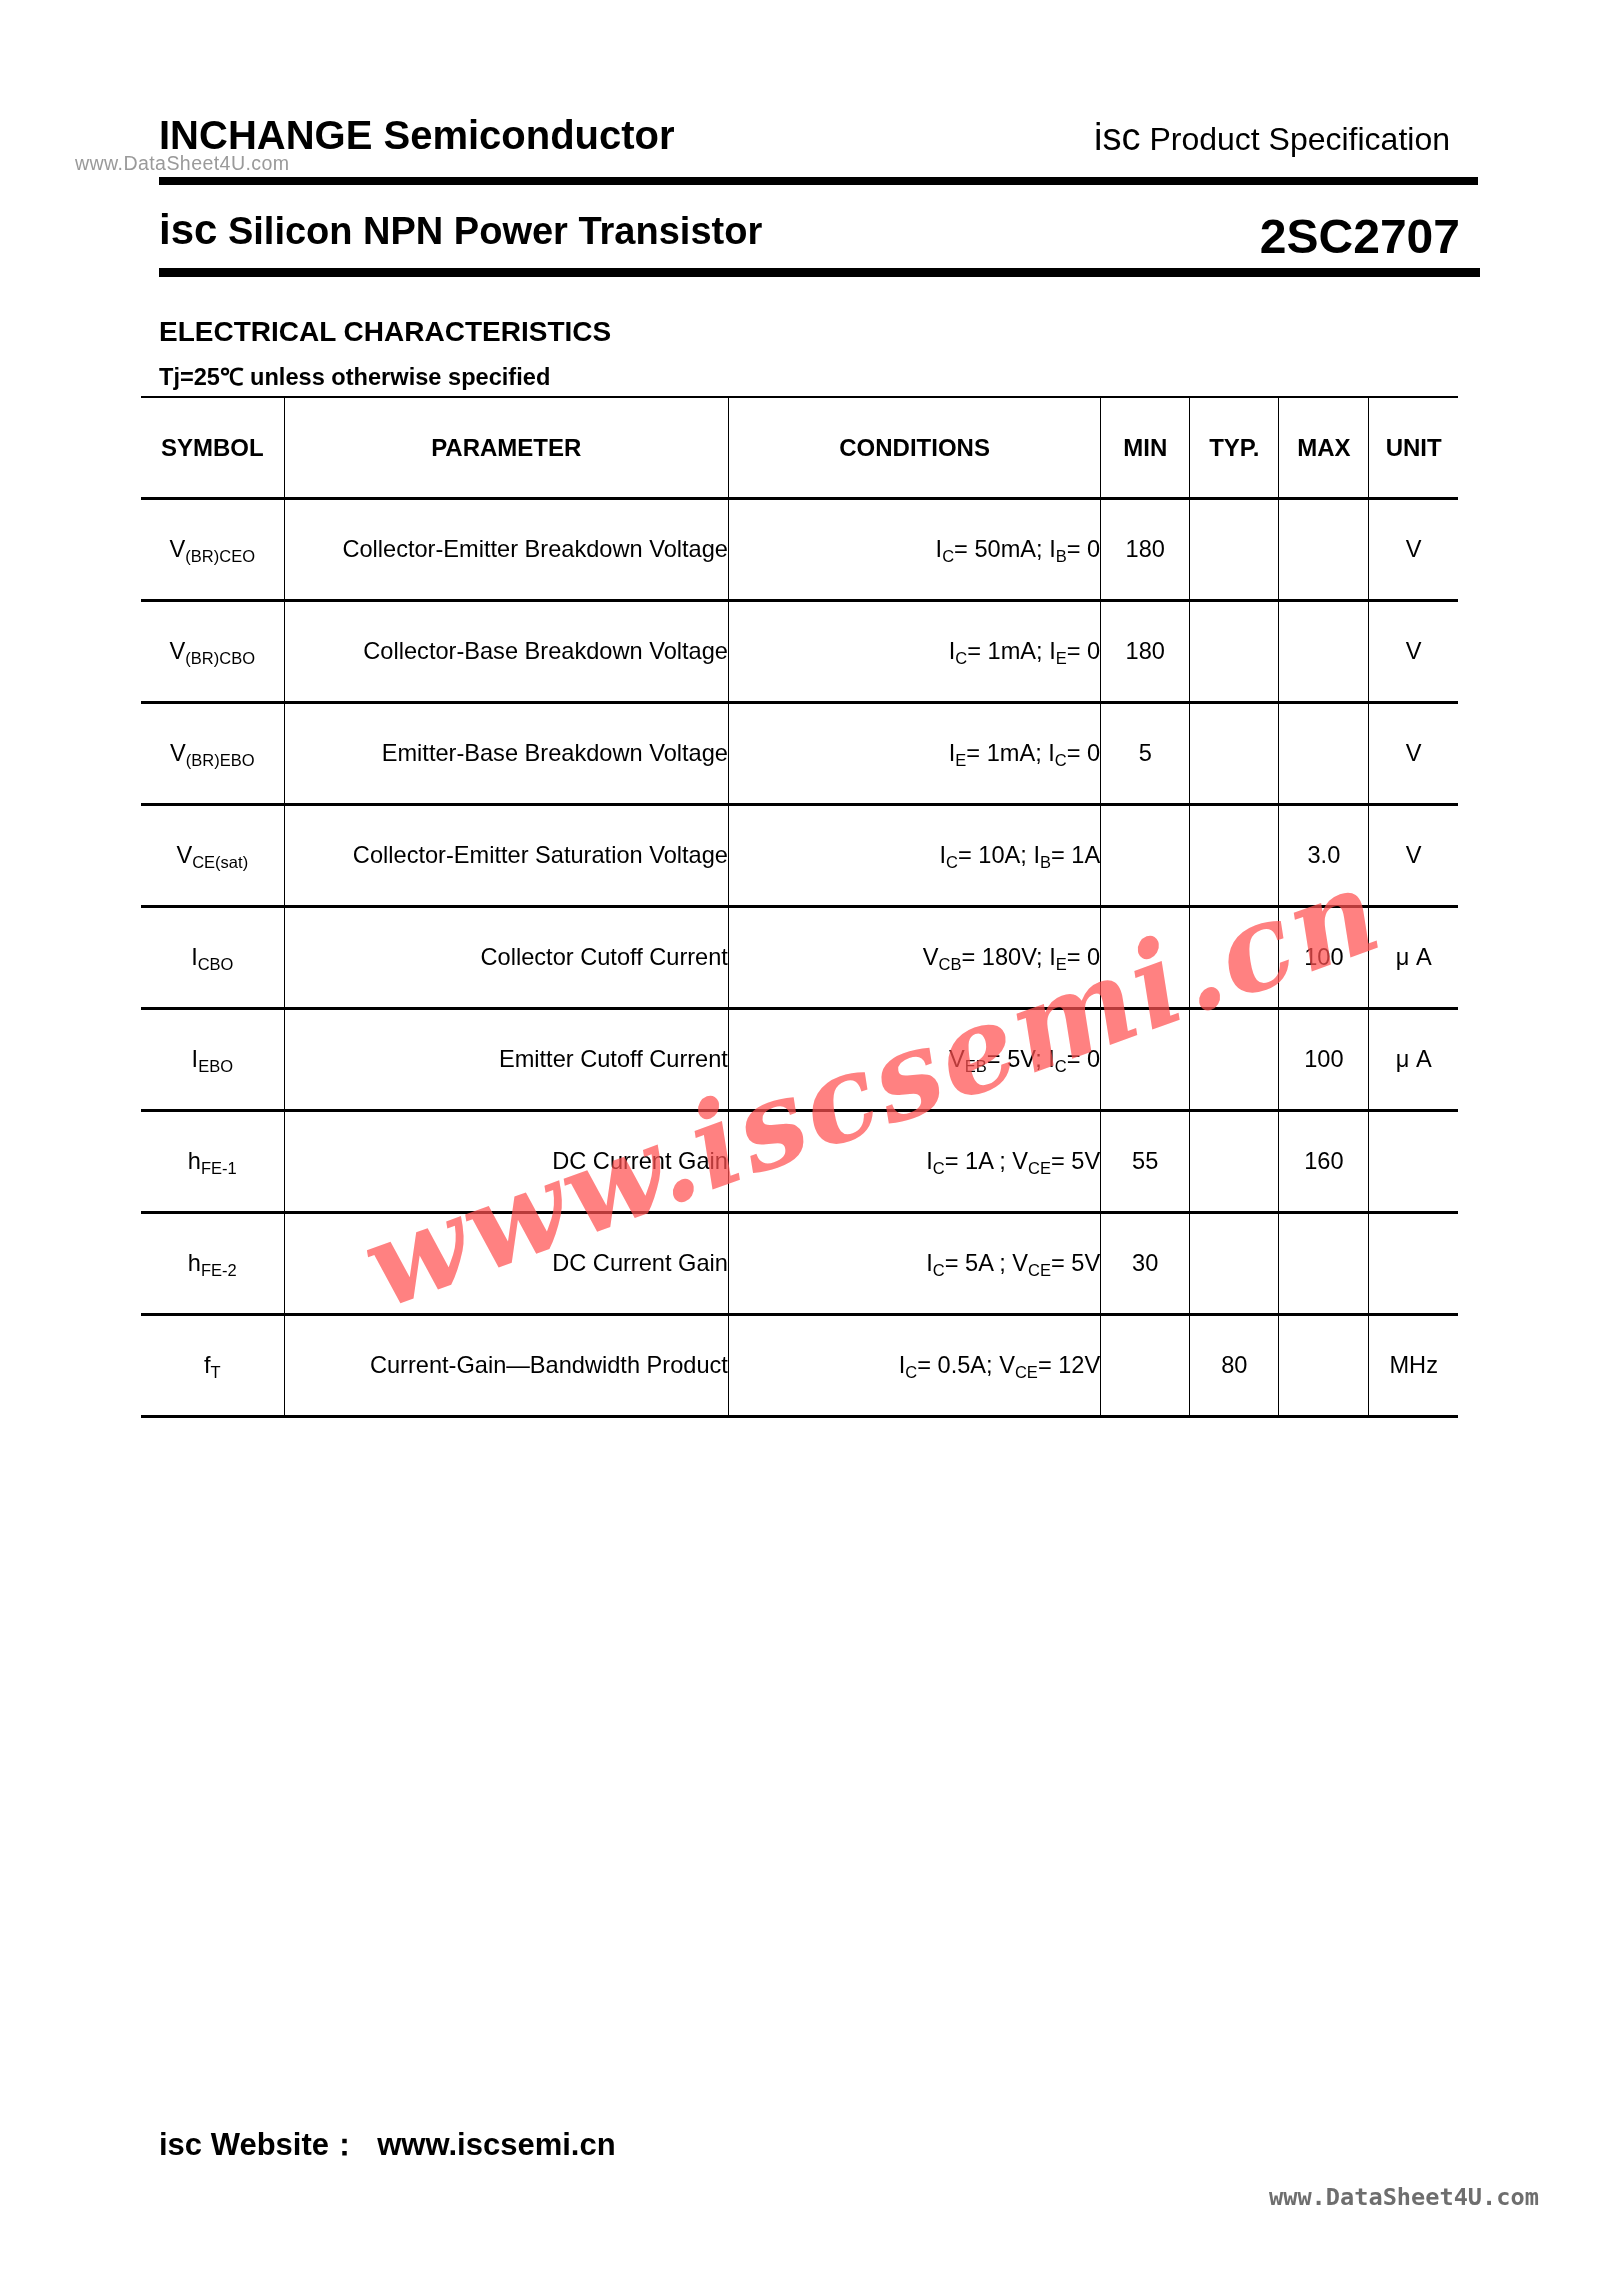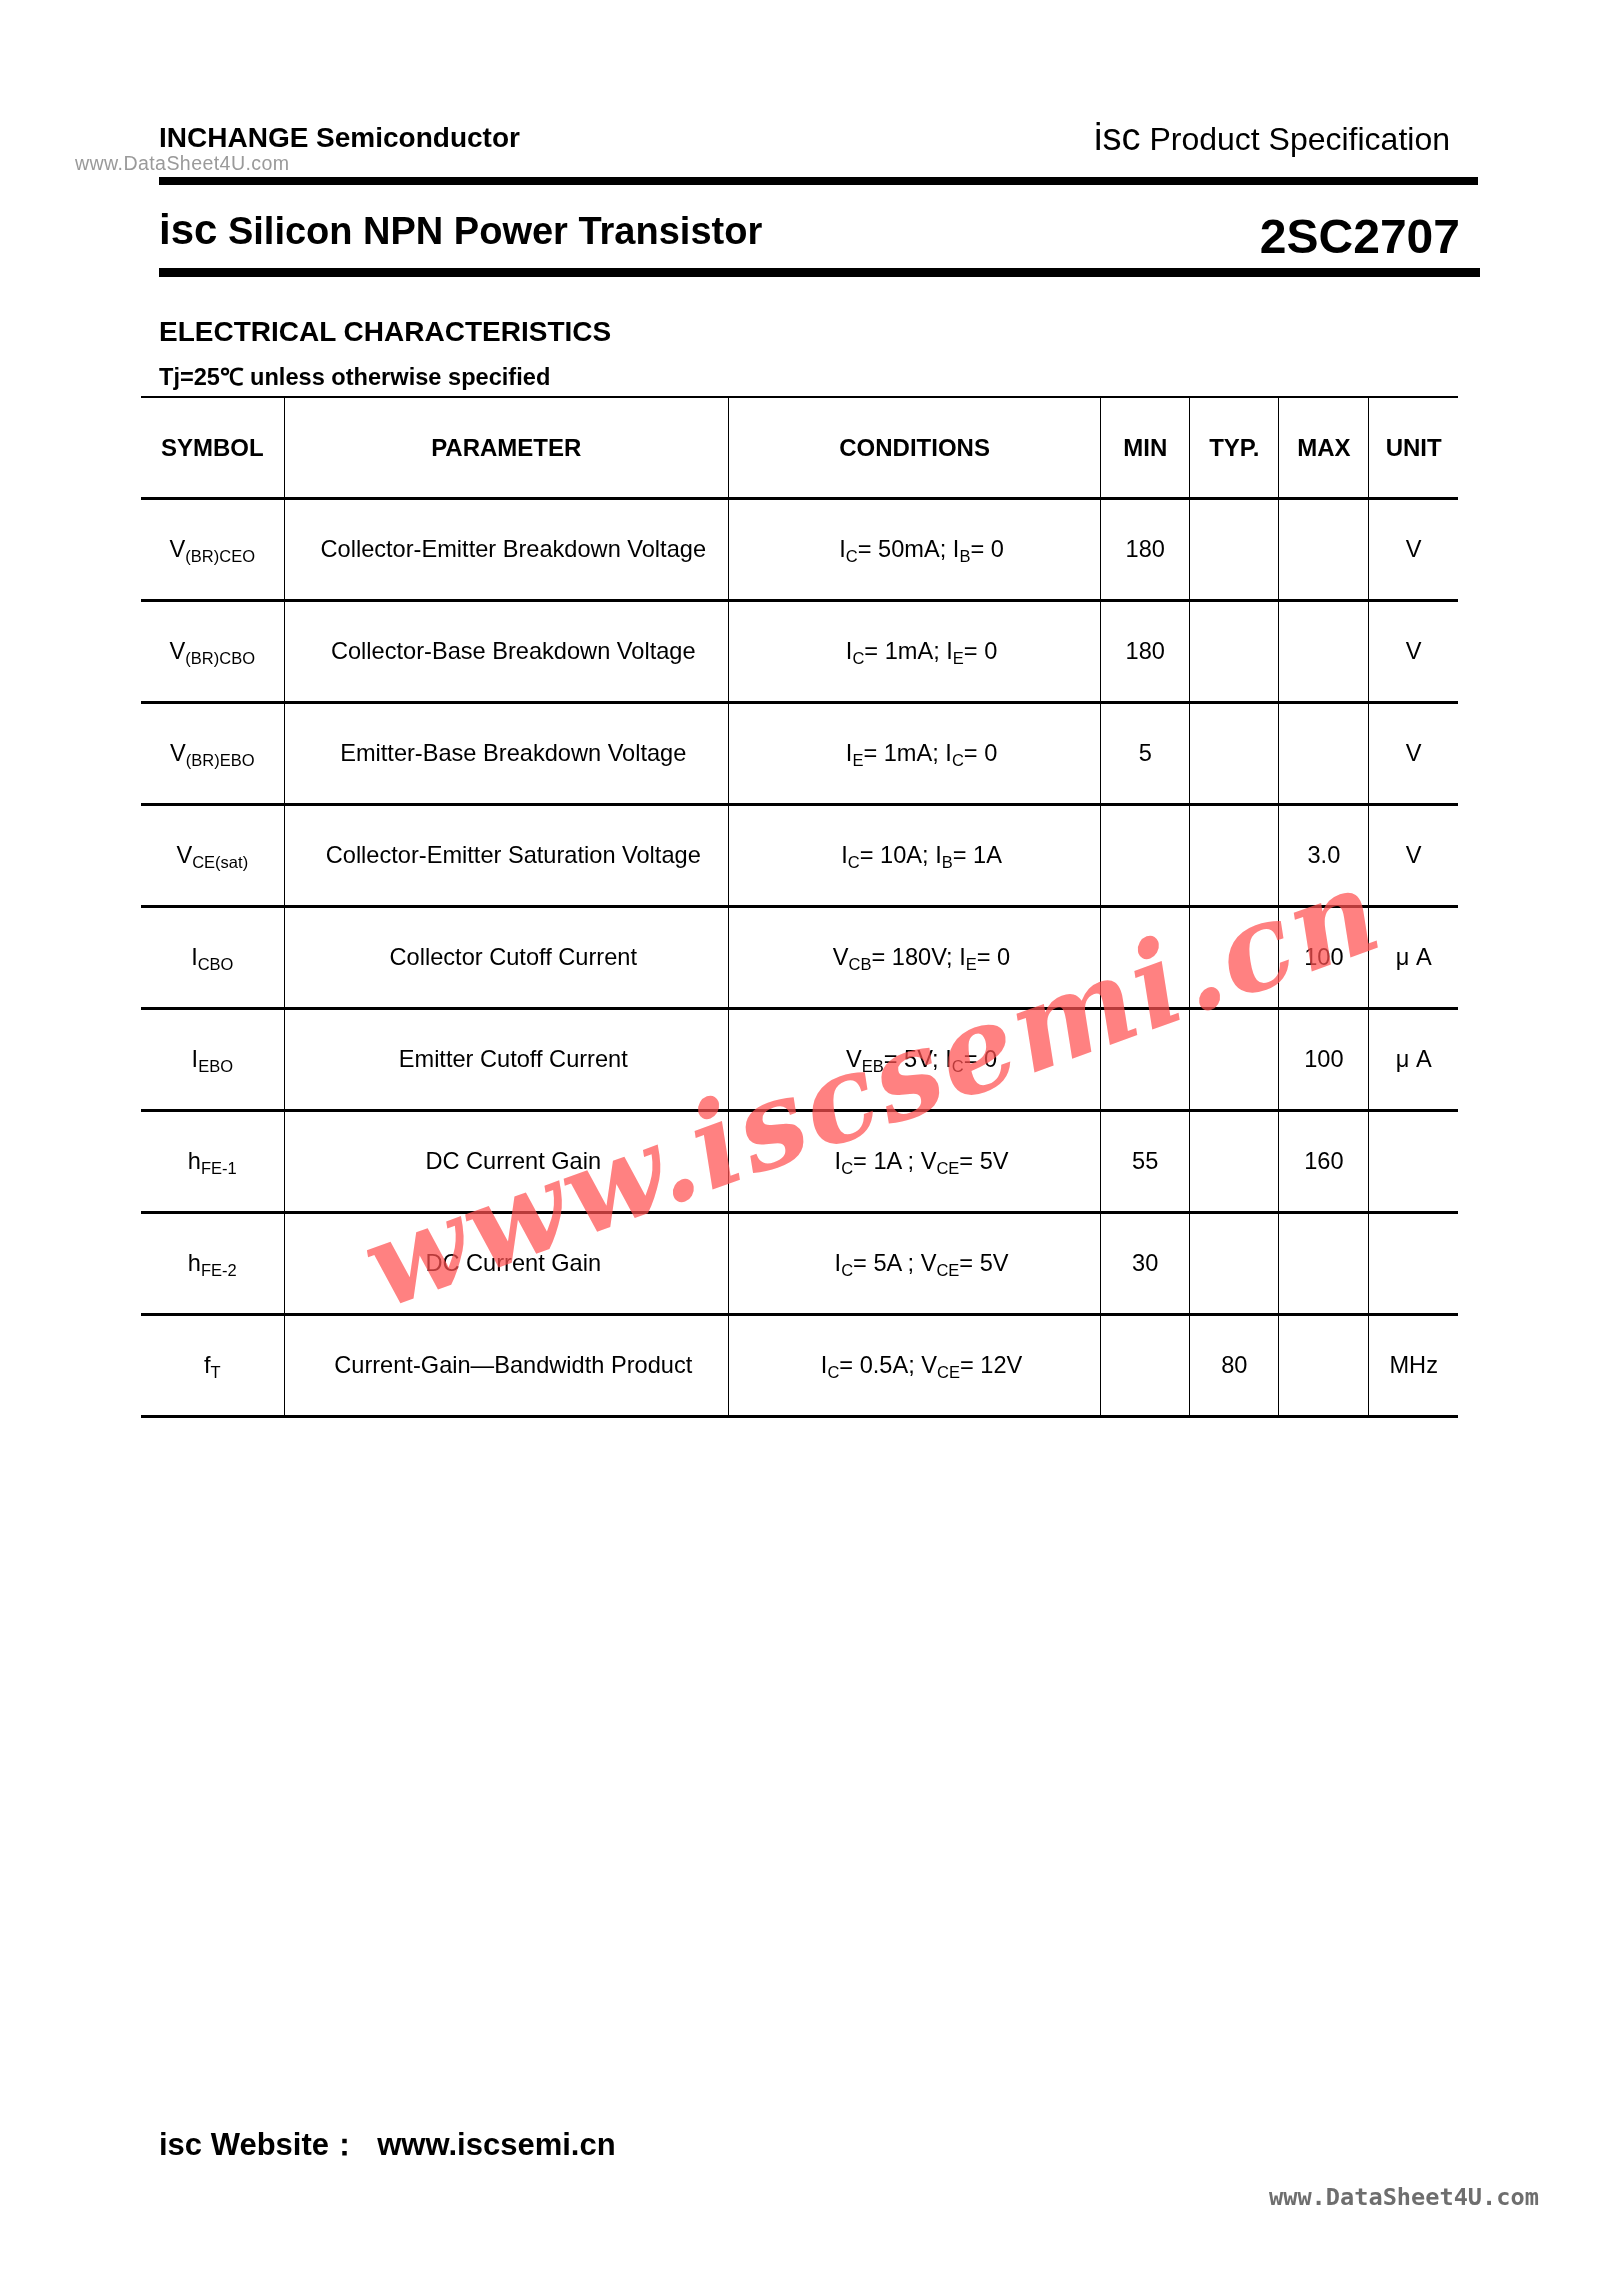--- a/index.html
+++ b/index.html
@@ -1,20 +1,20 @@
 <!DOCTYPE html>
 <html style="font-size:12.6px"><head>
 <meta charset="utf-8">
 <style>
   html, body { margin:0; padding:0; background:#ffffff; }
   body { width:1623px; height:2295px; position:relative; overflow:hidden;
          font-family:"Liberation Sans", sans-serif; color:#000; }
   .abs { position:absolute; }
   .wm-top { left:75px; top:152px; font-size:19.6px; color:#9a9a9a; letter-spacing:0.4px; }
-  .hdr-left { left:159px; top:122px; font-size:28px; font-weight:bold; }
+  .hdr-left { left:159px; top:113px; font-size:40px; font-weight:bold; }
   .hdr-right { right:173px; top:116px; font-size:32px; font-weight:normal; white-space:nowrap; }
   .hdr-right .isc { font-size:38px; }
   .rule { background:#000; }
   .rule1 { left:159px; top:177px; width:1319px; height:7.9px; }
   .rule2 { left:159px; top:268px; width:1321px; height:8.6px; }
   .title { left:159px; top:206px; font-size:38px; font-weight:bold; white-space:nowrap; }
   .title .isc { font-size:42px; }
   .part { right:163px; top:209px; font-size:48px; font-weight:bold; }
   .sec-title { left:159px; top:316px; font-size:28px; font-weight:bold; }
   .sec-sub { left:159px; top:360px; font-size:23.6px; font-weight:bold; }
@@ -22,21 +22,21 @@
   table.spec { position:absolute; left:141px; top:396px; width:1317px;
                border-collapse:collapse; table-layout:fixed; }
   table.spec th, table.spec td { border-left:1.6px solid #000; border-right:1.6px solid #000;
                padding:0; text-align:center; vertical-align:middle; font-size:23.6px; }
   table.spec tr:first-child th { border-top:2.4px solid #000; }
   table.spec tr th, table.spec tr td { border-bottom:3.1px solid #000; }
   table.spec th:first-child, table.spec td:first-child { border-left:none; }
   table.spec th:last-child, table.spec td:last-child { border-right:none; }
   table.spec th { height:99px; font-weight:bold; font-size:24px; }
   table.spec td { height:99px; }
-  table.spec td.param, table.spec td.cond { text-align:center; padding-left:14px; }
+  table.spec td.param, table.spec td.cond { text-align:right; padding-left:14px; }
   table.spec td.cond { padding-left:14px; }
   sub { font-size:16.5px; vertical-align:-4.7px; line-height:0; }
 
   .watermark { left:369px; top:1201px; font-family:"DejaVu Serif", serif; font-style:italic;
                font-weight:bold; font-size:118px; color:rgba(255,80,80,0.72);
                transform:rotate(-20deg); transform-origin:left center; white-space:nowrap;
                letter-spacing:3.1px; pointer-events:none; }
   .footer { left:159px; top:2124px; font-size:31px; font-weight:bold; white-space:pre; }
   .wm-bottom { left:1269px; top:2183px; font-family:"DejaVu Sans Mono", monospace;
                font-weight:bold; font-size:23.6px; color:#6e6e6e; }

